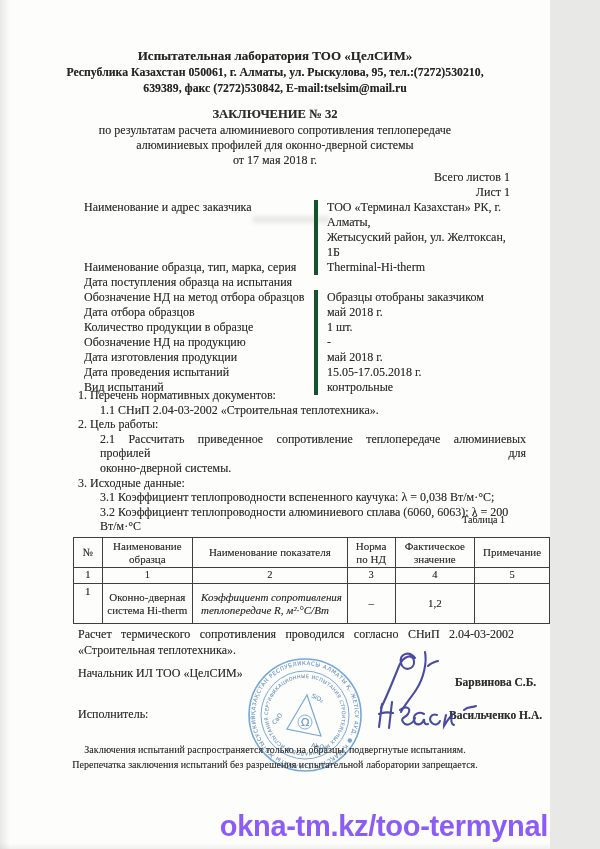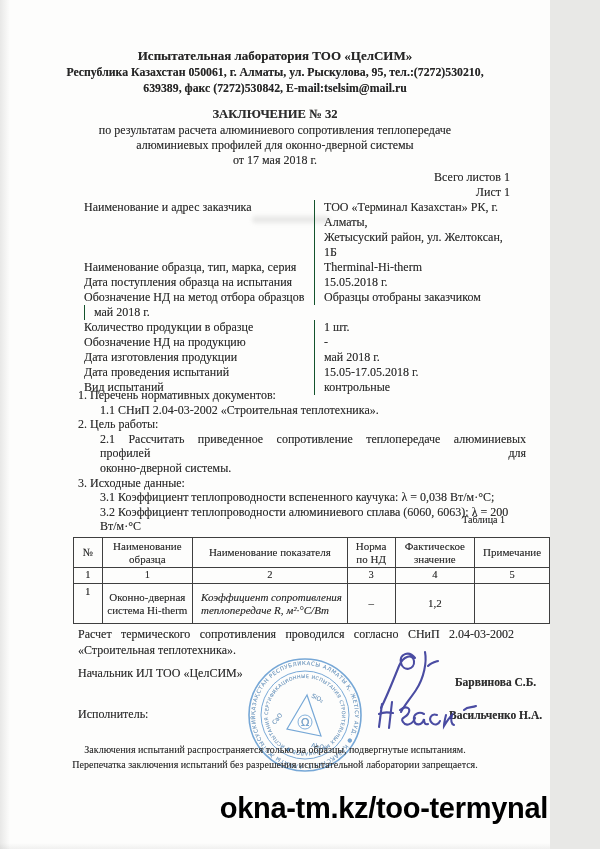--- a/index.html
+++ b/index.html
@@ -16,21 +16,21 @@
   .hdr .org{font-size:13px;}
 
   .title-blk{position:absolute;top:106px;left:40px;right:40px;text-align:center;line-height:15px;font-size:12px;}
   .title-blk .main{font-weight:bold;font-size:12.6px;line-height:17px;}
 
   .sheets{position:absolute;top:170px;right:40px;text-align:right;font-size:12px;line-height:15px;}
 
   .info{position:absolute;top:200px;left:84px;right:36px;font-size:12px;}
   .info .row{display:flex;min-height:15px;line-height:15px;}
   .info .lbl{width:230px;flex:none;}
-  .info .val{flex:1;border-left:1px solid #14532d;padding-left:9px;}
+  .info .val{flex:1;border-left:4px solid #14532d;padding-left:9px;}
 
   .sections{position:absolute;top:388px;left:78px;right:24px;font-size:12px;line-height:14.6px;}
   .sections .indent{padding-left:22px;}
   .jline{text-align:justify;text-align-last:justify;}
 
   .tbl-caption{position:absolute;top:514px;right:45px;font-size:10px;}
 
   table.results{position:absolute;top:537px;left:73px;border-collapse:collapse;table-layout:fixed;
        font-size:11px;line-height:12.5px;color:#2e2e2e;}
   table.results td,table.results th{border:1px solid #3f3f3f;padding:1px 3px;font-weight:normal;
@@ -44,23 +44,23 @@
 
   .sig-label{position:absolute;left:78px;font-size:12px;}
   .sig-name{position:absolute;font-size:11.5px;font-weight:bold;}
 
   .stamp{position:absolute;left:245px;top:655px;width:120px;height:120px;opacity:.85;}
   .signs{position:absolute;left:368px;top:648px;width:118px;height:92px;}
 
   .footnote{position:absolute;top:743px;left:20px;right:20px;text-align:center;
        font-size:10px;line-height:14.5px;color:#333;}
 
-  .watermark{position:absolute;right:2px;bottom:24px;
+  .watermark{position:absolute;right:2px;bottom:6px;
        font-family:"Liberation Sans","DejaVu Sans",sans-serif;font-weight:bold;
-       font-size:29px;letter-spacing:-.3px;color:#000000;text-shadow:none;}
+       font-size:29px;letter-spacing:-.3px;color:#8b5cf6;text-shadow:none;}
 
   .artifact{position:absolute;left:252px;top:216px;width:78px;height:7px;border-radius:4px;
        background:rgba(140,140,138,.18);filter:blur(2px);}
 </style>
 </head>
 <body>
 
 <div class="page">
 
   <div class="hdr">
@@ -91,27 +91,27 @@
     <div class="row">
         <div class="lbl"></div>
         <div class="val">Жетысуский район, ул. Желтоксан, 1Б</div>
       </div>
     <div class="row">
         <div class="lbl">Наименование образца, тип, марка, серия</div>
         <div class="val">Therminal-Hi-therm</div>
       </div>
     <div class="row">
         <div class="lbl">Дата поступления образца на испытания</div>
-        <div class="val">15.05.2018 г.</div>
       </div>
     <div class="row">
         <div class="lbl">Обозначение НД на метод отбора образцов</div>
         <div class="val">Образцы отобраны заказчиком</div>
       </div>
     <div class="row">
+        <div class="lbl">Дата отбора образцов</div>
         <div class="val">май 2018 г.</div>
       </div>
     <div class="row">
         <div class="lbl">Количество продукции в образце</div>
         <div class="val">1 шт.</div>
       </div>
     <div class="row">
         <div class="lbl">Обозначение НД на продукцию</div>
         <div class="val">-</div>
       </div>

